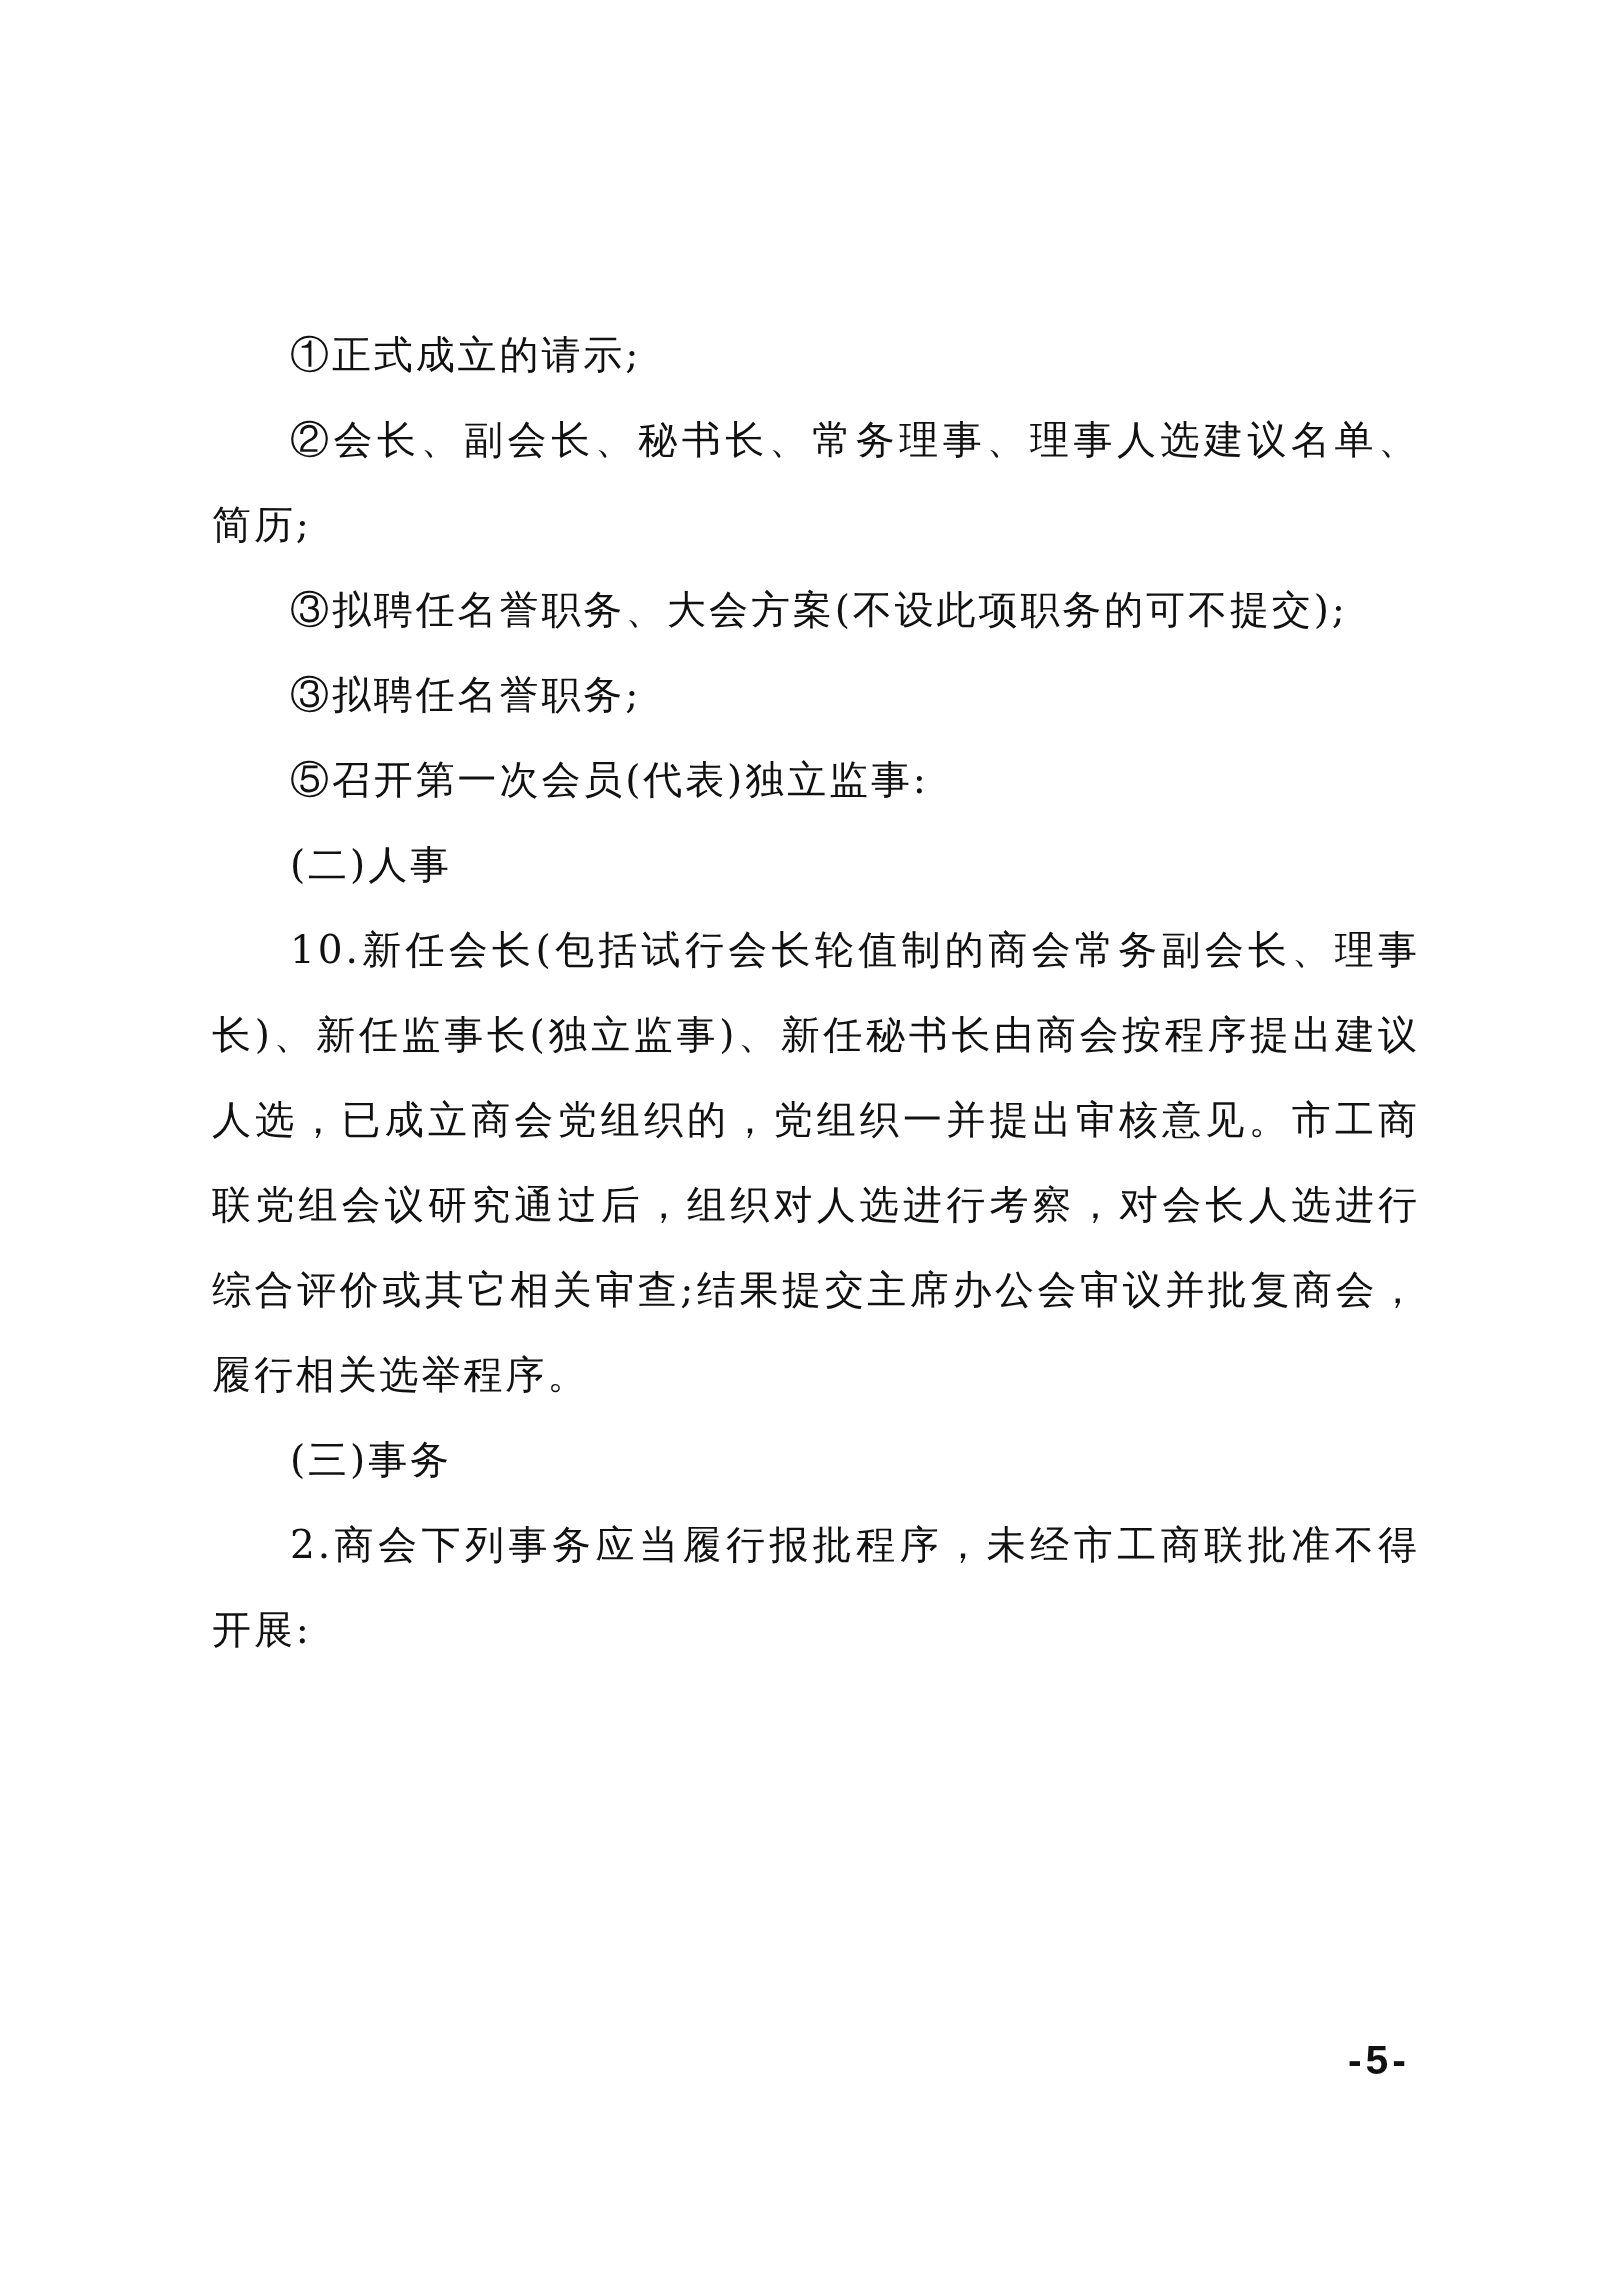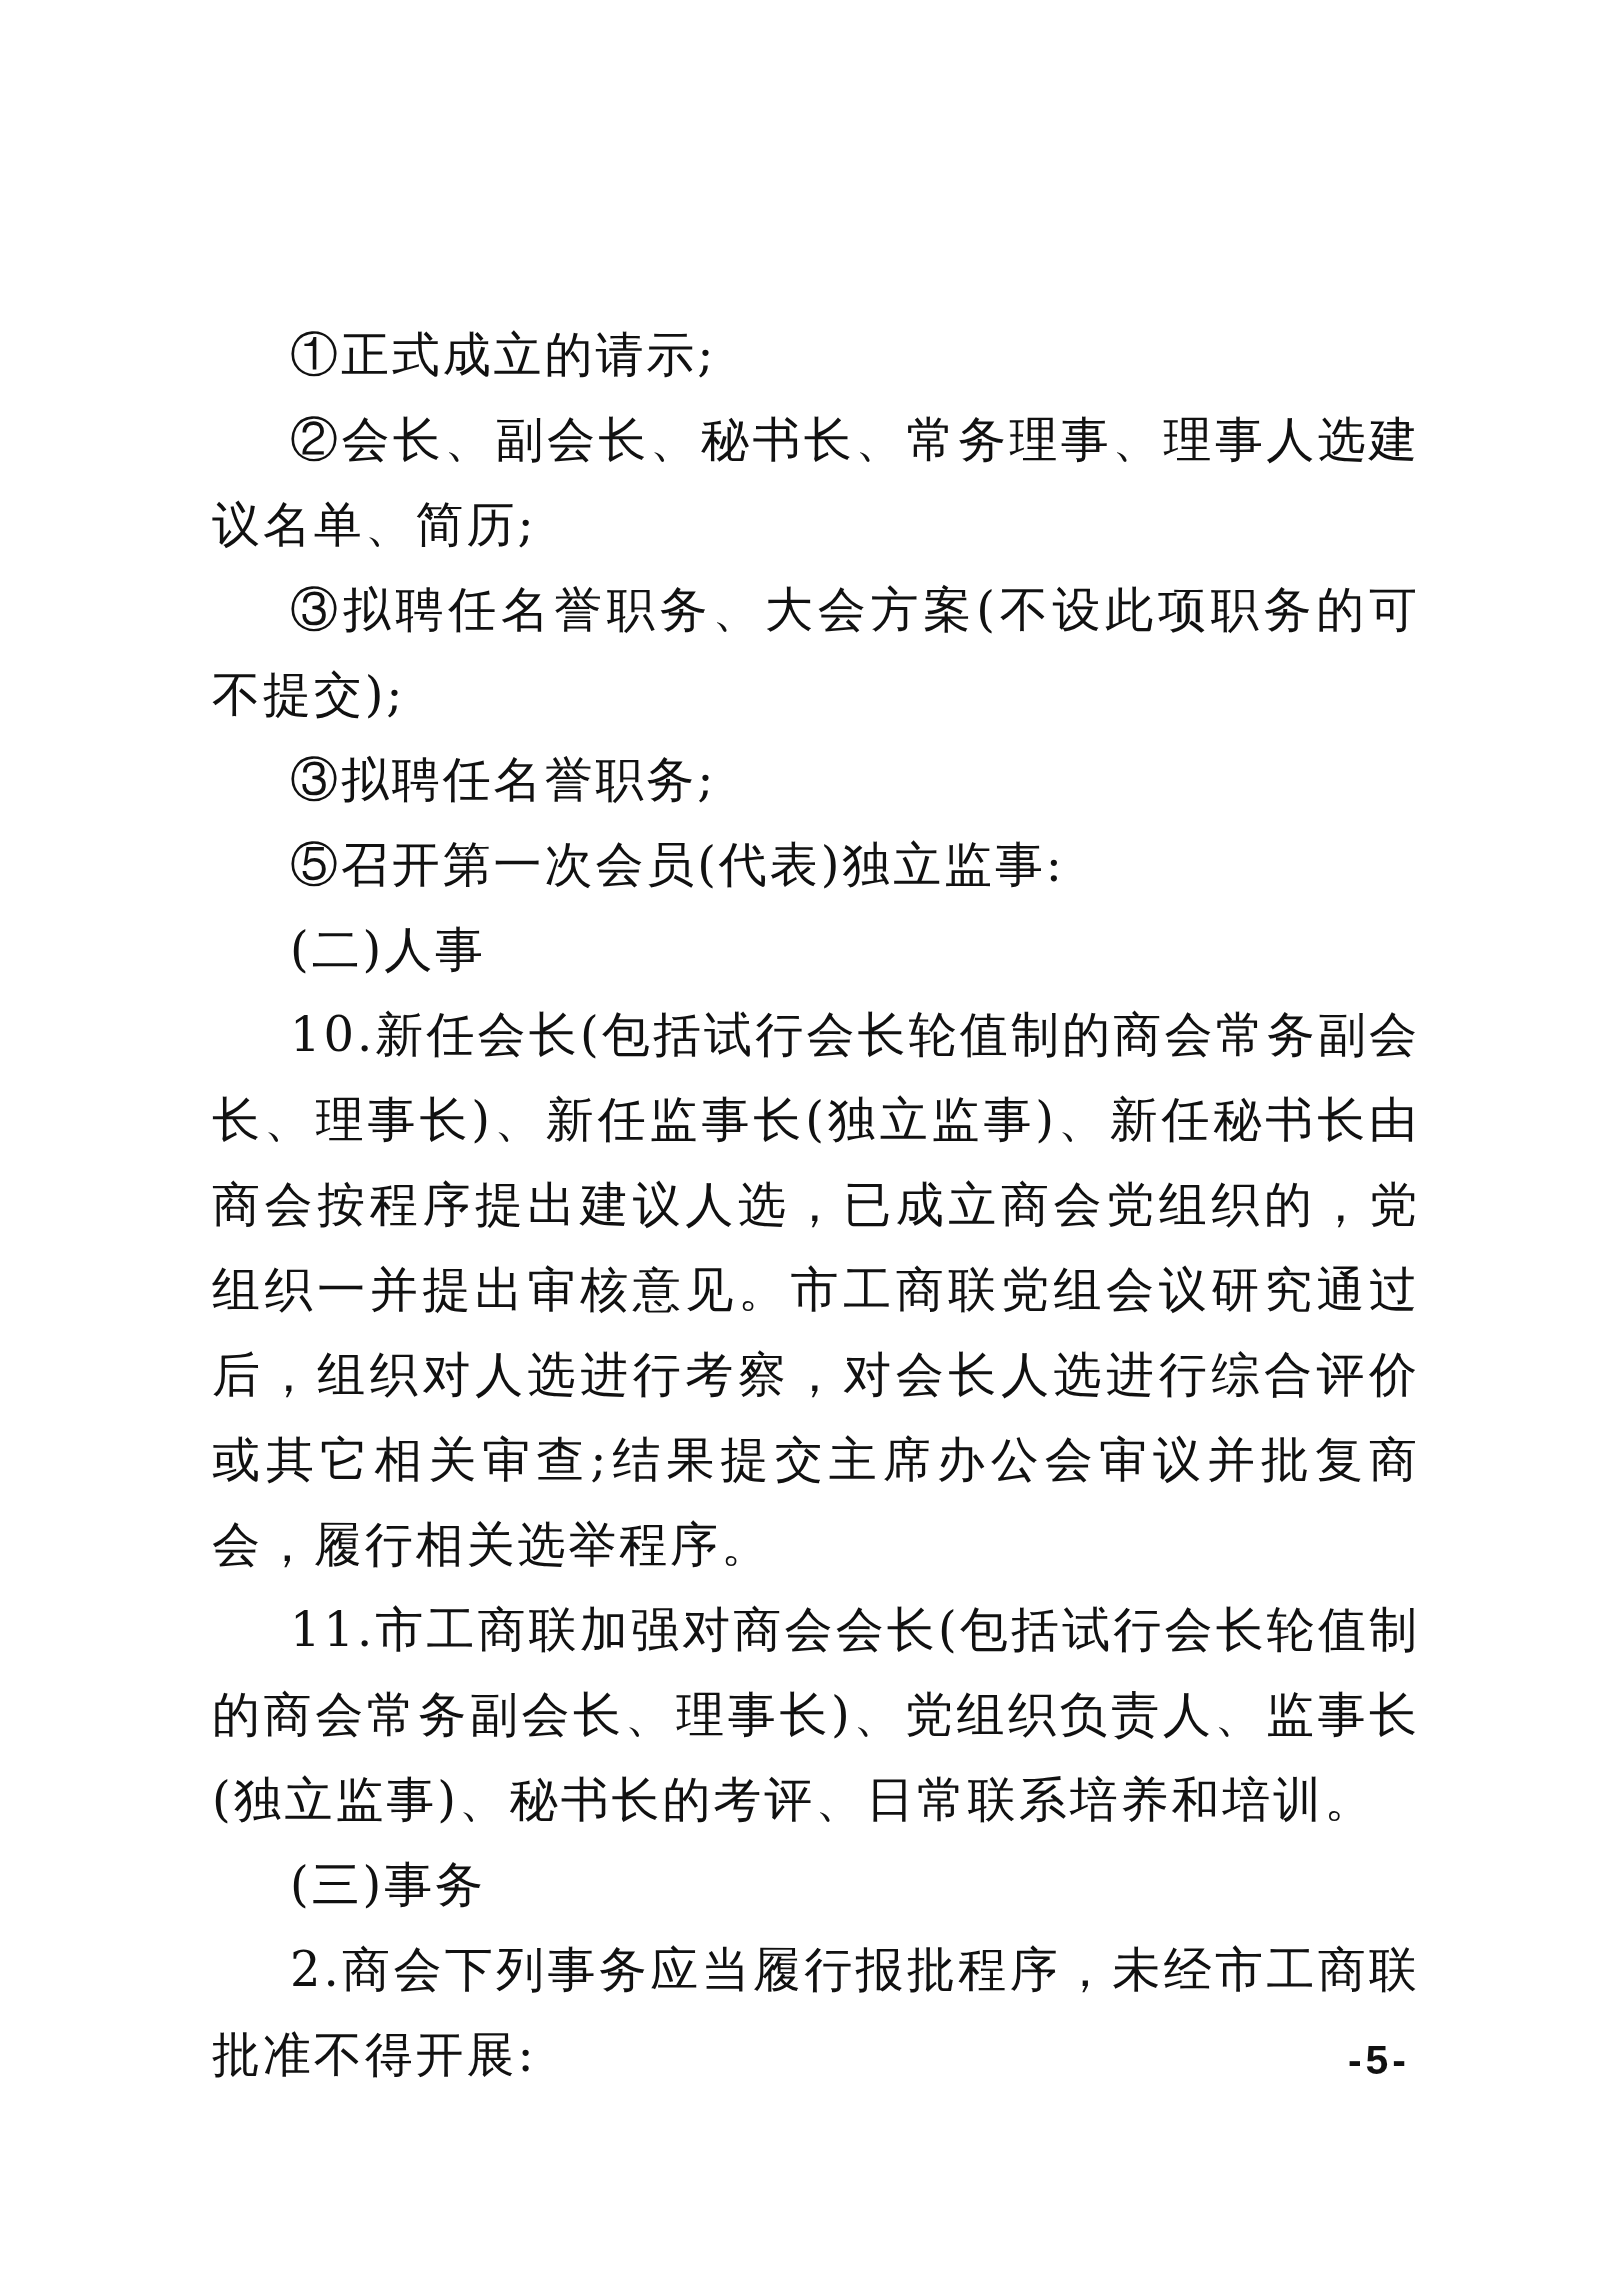--- a/index.html
+++ b/index.html
@@ -1,36 +1,35 @@
 <!DOCTYPE html>
 <html><head>
 <meta charset="utf-8">
 <style>
   html, body { margin: 0; padding: 0; background: #ffffff; }
   body { width: 1621px; height: 2293px; position: relative; overflow: hidden;
          font-family: "DejaVu Serif", "Liberation Serif", serif; color: #111111; }
   .page { position: absolute; left: 0; top: 0; width: 1621px; height: 2293px; }
   .content { position: absolute; left: 212px; top: 312px; width: 1208px; }
-  .para { font-size: 48px; line-height: 85px; margin: 0; text-align: justify;
+  .para { font-size: 39px; line-height: 85px; margin: 0; text-align: justify;
           text-align-last: left; letter-spacing: 2.9px; }
   .indent { text-indent: 78px; }
   .page-number { position: absolute; left: 1348px; top: 2037px; font-size: 41px;
                  font-family: "Liberation Sans", sans-serif; font-weight: bold; letter-spacing: 3.9px; }
 </style>
 </head>
 <body>
 
 <div class="page">
   <div class="content">
     <p class="para indent">①正式成立的请示;</p>
     <p class="para indent">②会长、副会长、秘书长、常务理事、理事人选建议名单、简历;</p>
     <p class="para indent">③拟聘任名誉职务、大会方案(不设此项职务的可不提交);</p>
     <p class="para indent">③拟聘任名誉职务;</p>
     <p class="para indent">⑤召开第一次会员(代表)独立监事:</p>
     <p class="para indent">(二)人事</p>
     <p class="para indent">10.新任会长(包括试行会长轮值制的商会常务副会长、理事长)、新任监事长(独立监事)、新任秘书长由商会按程序提出建议人选，已成立商会党组织的，党组织一并提出审核意见。市工商联党组会议研究通过后，组织对人选进行考察，对会长人选进行综合评价或其它相关审查;结果提交主席办公会审议并批复商会，履行相关选举程序。</p>
-    <p class="para indent">11.市工商联加强对商会会长(包括试行会长轮值制的商会常务副会长、理事长)、党组织负责人、监事长(独立监事)、秘书长的考评、日常联系培养和培训。</p>
     <p class="para indent">(三)事务</p>
     <p class="para indent">2.商会下列事务应当履行报批程序，未经市工商联批准不得开展:</p>
   </div>
   <div class="page-number">-5-</div>
 </div>
 
 
 </body></html>

